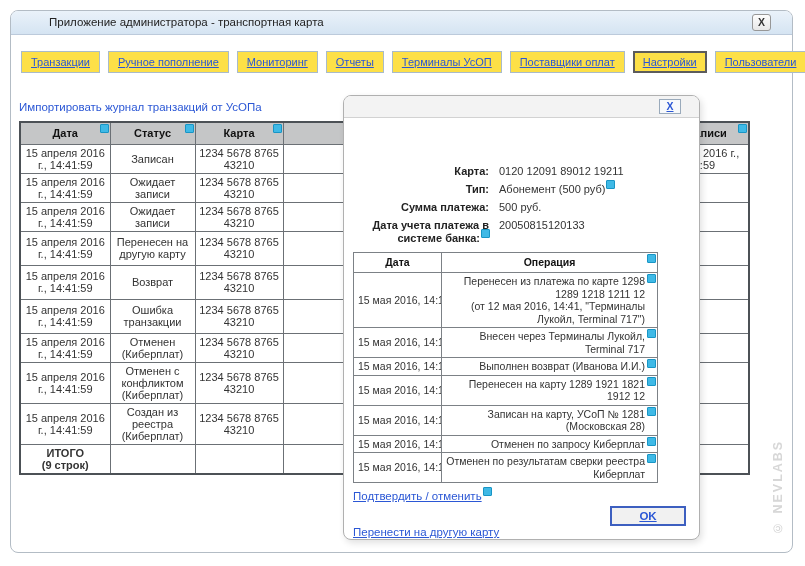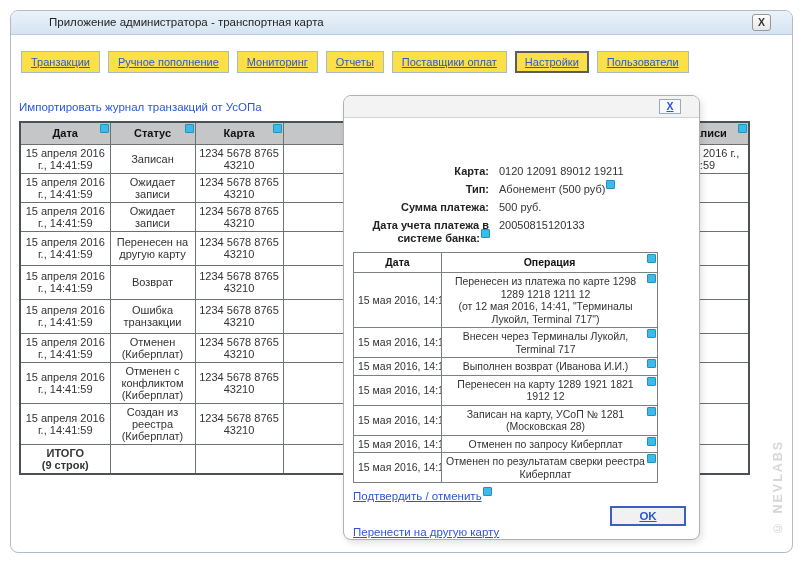--- a/index.html
+++ b/index.html
@@ -65,21 +65,21 @@
   .field-label { width:133px; text-align:right; font-weight:bold; font-size:11px; color:#222;
                  line-height:13px; position:relative; }
   .field-value { margin-left:10px; font-size:11px; color:#333; line-height:13px; }
 
   .ops-table { border-collapse:collapse; table-layout:fixed; width:304px; margin-top:7px;
                font-size:10.5px; color:#333; border:1px solid #7c8186; }
   .ops-table th, .ops-table td { border:1px solid #7c8186; padding:2px 4px; vertical-align:middle;
                line-height:12.5px; position:relative; }
   .ops-table th { font-weight:bold; text-align:center; height:20px; background:#fff; color:#111; }
   .ops-table td.date { text-align:left; white-space:nowrap; overflow:hidden; }
-  .ops-table td.op { text-align:center; white-space:pre-line; padding-right:12px; }
+  .ops-table td.op { text-align:right; white-space:pre-line; padding-right:12px; }
 
   .modal-links { margin-top:7px; }
   .modal-link { display:block; width:max-content; font-size:11.5px; color:#2b57d5;
                 text-decoration:underline; margin-bottom:24px; cursor:pointer; }
   .ok-button { position:absolute; right:13px; bottom:15px; width:76px; height:20px; background:#f1f1f1;
                border:2px solid #3d5fc0; font-size:11.5px; font-weight:bold; color:#2b57d5;
                text-decoration:underline; text-align:center; line-height:16px; cursor:pointer; }
 </style>
 </head>
 <body>
@@ -90,20 +90,21 @@
     <div class="titlebar">
       <span class="title">Приложение администратора - транспортная карта</span>
       <div class="win-close">X</div>
     </div>
 
     <div class="tabs" id="tabs">
         <div class="tab">Транзакции</div>
         <div class="tab">Ручное пополнение</div>
         <div class="tab">Мониторинг</div>
         <div class="tab">Отчеты</div>
+        <div class="tab">Терминалы УсОП</div>
         <div class="tab">Поставщики оплат</div>
         <div class="tab active">Настройки</div>
         <div class="tab">Пользователи</div>
       </div>
 
     <a class="import-link">Импортировать журнал транзакций от УсОПа</a>
 
     <table class="main-table" id="main-table">
         <colgroup>
           <col style="width: 90px;">

